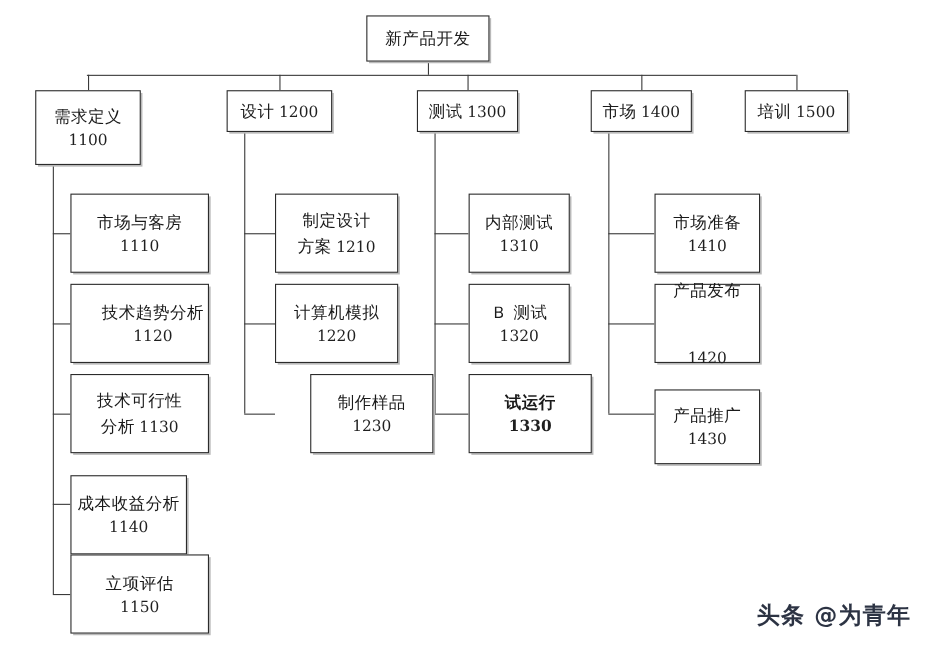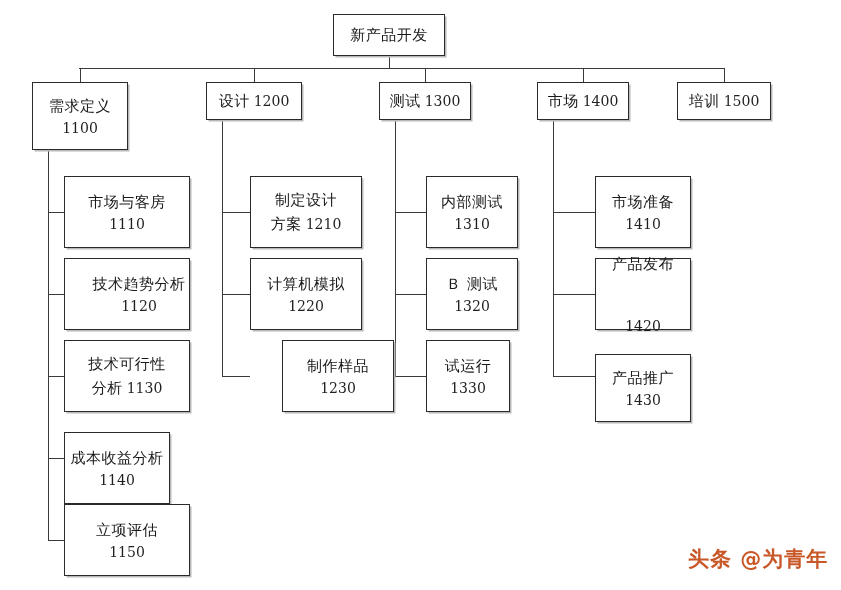--- a/index.html
+++ b/index.html
@@ -62,21 +62,21 @@
   .hline {
     position: absolute;
     height: 0;
     border-top: 1.4px solid #3a3a3a;
     z-index: 1;
   }
 
   
   #watermark {
     position: absolute;
-    color: #c2410c;
+    color: #0f172a;
     font-size: 21px;
     font-weight: bold;
     letter-spacing: 1px;
     opacity: 0.88;
     white-space: nowrap;
     z-index: 5;
   }
 </style>
 </head>
 <body>
@@ -129,21 +129,21 @@
         <span class="ln inline"><span class="cn">测试</span><span class="num">1300</span></span>
       </div>
       <div class="node" style="left: 426px; top: 176px; width: 92px; height: 72px;">
         <span class="ln"><span class="cn">内部测试</span></span>
         <span class="ln num">1310</span>
       </div>
       <div class="node" style="left: 426px; top: 258px; width: 92px; height: 72px;">
         <span class="ln"><span class="cn">Ｂ 测试</span></span>
         <span class="ln num">1320</span>
       </div>
-      <div class="node" style="left: 426px; top: 340px; width: 84px; height: 72px;">
+      <div class="node" style="left: 426px; top: 340px; width: 112px; height: 72px; font-weight: bold;">
         <span class="ln"><span class="cn">试运行</span></span>
         <span class="ln num">1330</span>
       </div>
       <div class="node" style="left: 537px; top: 82px; width: 92px; height: 38px;">
         <span class="ln inline"><span class="cn">市场</span><span class="num">1400</span></span>
       </div>
       <div class="node" style="left: 595px; top: 176px; width: 96px; height: 72px;">
         <span class="ln"><span class="cn">市场准备</span></span>
         <span class="ln num">1410</span>
       </div>

